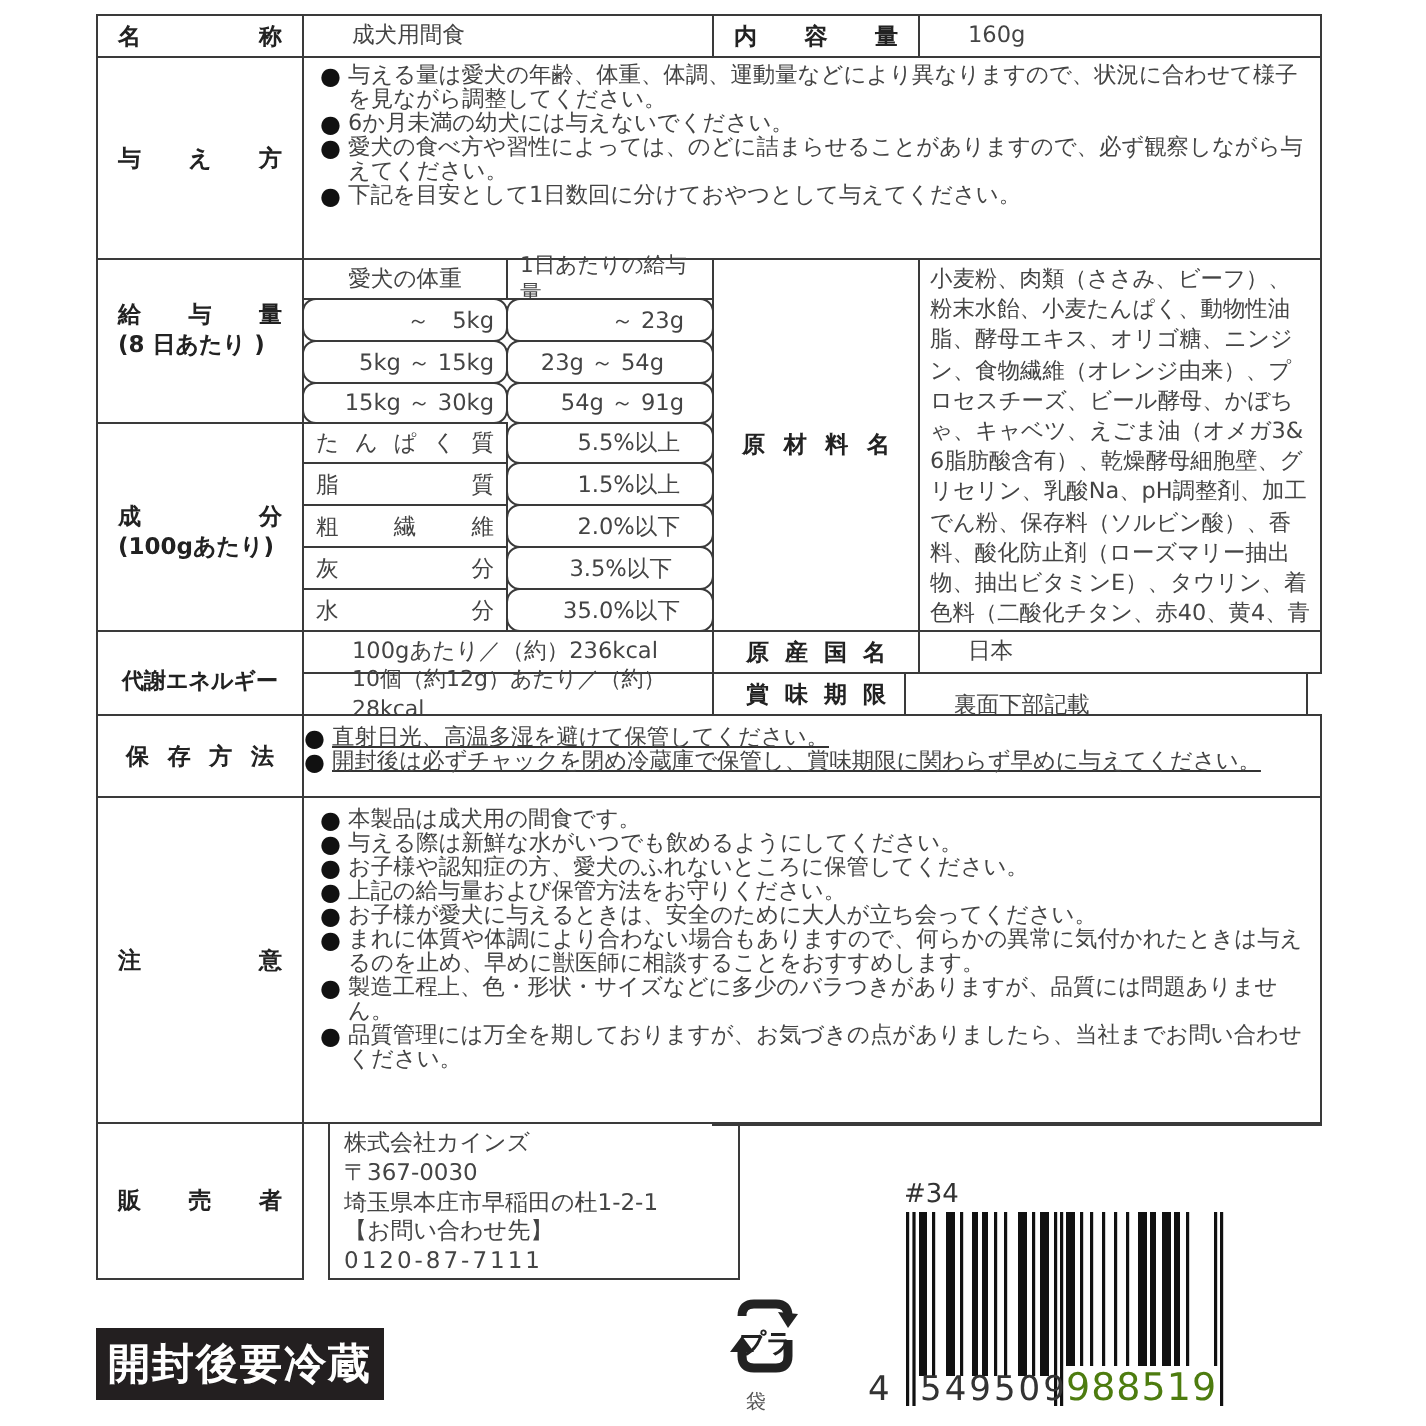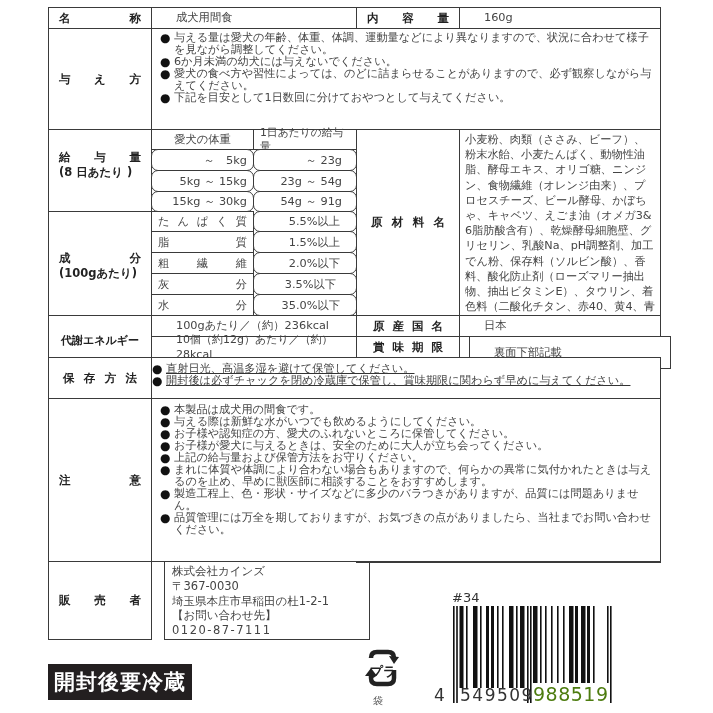--- a/index.html
+++ b/index.html
@@ -73,21 +73,21 @@
 <div class="cell sub right" style="left:151px;top:149px;width:103px;height:22px;">
     <span>～　5kg</span>
   </div>
 <div class="cell sub right" style="left:253px;top:149px;width:104px;height:22px;padding-right:14px;">
     <span>～ 23g</span>
   </div>
 
 <div class="cell sub right" style="left:151px;top:170px;width:103px;height:22px;">
     <span>5kg ～ 15kg</span>
   </div>
-<div class="cell sub right" style="left:253px;top:170px;width:104px;height:22px;padding-right:14px;">
+<div class="cell sub right" style="left:253px;top:170px;width:104px;height:22px;padding-right:24px;">
     <span>23g ～ 54g</span>
   </div>
 
 <div class="cell sub right" style="left:151px;top:191px;width:103px;height:21px;">
     <span>15kg ～ 30kg</span>
   </div>
 <div class="cell sub right" style="left:253px;top:191px;width:104px;height:21px;padding-right:14px;">
     <span>54g ～ 91g</span>
   </div>
 
@@ -181,21 +181,21 @@
 </div>
 <div class="cell val vcenter" style="left:459px;top:315px;width:202px;height:22px;">
   <span>日本</span>
 </div>
 <div class="cell lbl" style="left:356px;top:336px;width:104px;height:22px;padding:0 16px;">
   <span>賞</span>
   <span>味</span>
   <span>期</span>
   <span>限</span>
 </div>
-<div class="cell val vcenter" style="left:469px;top:336px;width:202px;height:33px;">
+<div class="cell val vcenter" style="left:452px;top:336px;width:202px;height:33px;">
   <span>裏面下部記載</span>
 </div>
 
 <div class="cell lbl" style="left:48px;top:357px;width:104px;height:42px;padding:0 14px;">
   <span>保</span>
   <span>存</span>
   <span>方</span>
   <span>法</span>
 </div>
 <div class="cell" style="left:151px;top:357px;width:510px;height:42px;padding:5px 0;text-decoration:underline;">
@@ -207,22 +207,22 @@
 
 <div class="cell lbl" style="left:48px;top:398px;width:104px;height:164px;">
   <span>注</span>
   <span>意</span>
 </div>
 <div class="cell" style="left:151px;top:398px;width:510px;height:164px;padding:5px 8px;">
   <ul class="bullets" style="line-height:14.4px;">
     <li>本製品は成犬用の間食です。</li>
     <li>与える際は新鮮な水がいつでも飲めるようにしてください。</li>
     <li>お子様や認知症の方、愛犬のふれないところに保管してください。</li>
+    <li>上記の給与量および保管方法をお守りください。</li>
     <li>お子様が愛犬に与えるときは、安全のために大人が立ち会ってください。</li>
-    <li>上記の給与量および保管方法をお守りください。</li>
     <li>まれに体質や体調により合わない場合もありますので、何らかの異常に気付かれたときは与えるのを止め、早めに獣医師に相談することをおすすめします。</li>
     <li>製造工程上、色・形状・サイズなどに多少のバラつきがありますが、品質には問題ありません。</li>
     <li>品質管理には万全を期しておりますが、お気づきの点がありましたら、当社までお問い合わせください。</li>
   </ul>
 </div>
 
 <div class="cell lbl" style="left:48px;top:561px;width:104px;height:79px;">
   <span>販</span>
   <span>売</span>
   <span>者</span>

